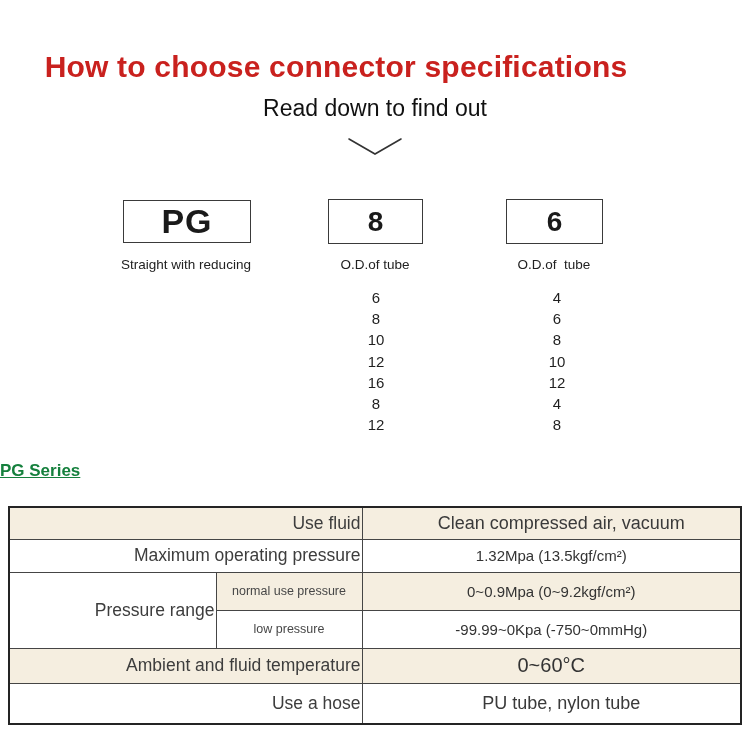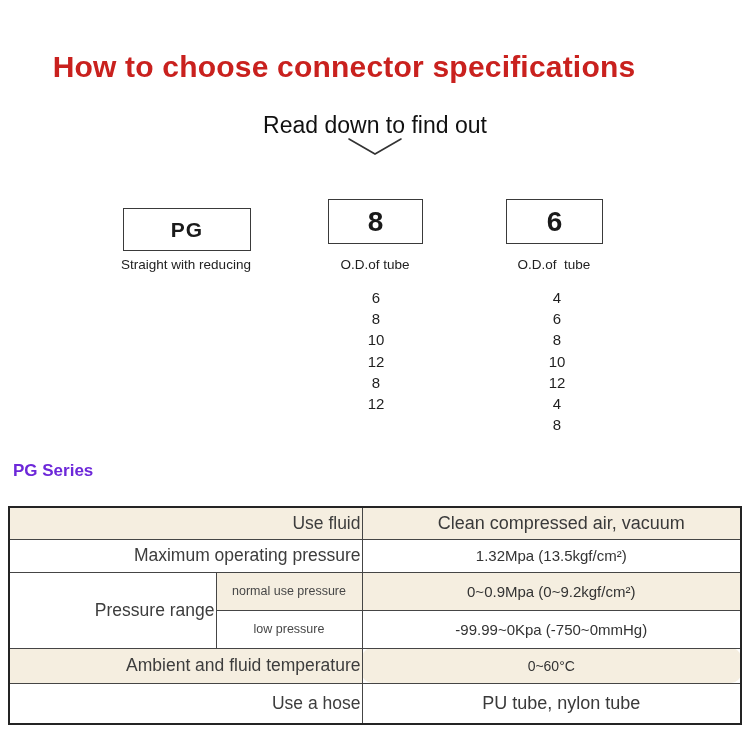--- a/index.html
+++ b/index.html
@@ -3,77 +3,77 @@
 <meta charset="utf-8">
 <style>
   html,body{margin:0;padding:0;}
   body{
     width:750px;height:750px;position:relative;background:#ffffff;
     font-family:"Liberation Sans","DejaVu Sans",sans-serif;
     -webkit-font-smoothing:antialiased;
     overflow:hidden;
   }
   .title{
-    position:absolute;left:8px;top:50px;width:672px;margin:0;
+    position:absolute;left:0;top:50px;width:672px;margin:0;
     text-align:center;font-size:30px;font-weight:bold;color:#c9211e;
     letter-spacing:0.2px;
   }
   .subtitle{
-    position:absolute;left:0;top:112px;width:750px;
+    position:absolute;left:0;top:95px;width:750px;
     text-align:center;font-size:23px;color:#111111;
   }
   .chevron{
     position:absolute;left:347px;top:137px;width:56px;height:20px;
   }
   .chevron path{fill:none;stroke:#333333;stroke-width:1.6;stroke-linecap:round;}
   .code-box{
     position:absolute;border:1.5px solid #3a3a3a;background:#ffffff;
     display:flex;align-items:center;justify-content:center;
     font-weight:bold;color:#1a1a1a;
   }
-  .box-pg{left:123px;top:208px;width:126px;height:41px;font-size:21px;letter-spacing:1px;}
+  .box-pg{left:123px;top:200px;width:126px;height:41px;font-size:34px;letter-spacing:1px;}
   .box-8{left:328px;top:199px;width:93px;height:43px;font-size:28px;}
   .box-6{left:506px;top:199px;width:95px;height:43px;font-size:28px;}
   .caption{
     position:absolute;top:257px;width:180px;text-align:center;
     font-size:13.5px;color:#222222;white-space:pre-wrap;
   }
   .cap-pg{left:96px;}
   .cap-8{left:285px;}
   .cap-6{left:464px;}
   .options{
     position:absolute;top:287px;width:120px;text-align:center;
     font-size:15px;color:#1f1f1f;line-height:21.2px;
   }
   .col-8{left:316px;}
   .col-6{left:497px;}
   .series-heading{
-    position:absolute;left:13px;top:461px;
-    font-size:17px;font-weight:bold;color:#6d28d9;
+    position:absolute;left:0;top:461px;
+    font-size:17px;font-weight:bold;color:#15803d;text-decoration:underline;
   }
   table.spec-table{
     position:absolute;left:8px;top:506px;width:732px;
     border-collapse:collapse;table-layout:fixed;
     border:2px solid #242424;
   }
   table.spec-table td{
     border:1px solid #454545;overflow:hidden;
   }
   td.label{
     font-size:17.5px;color:#3d3d3d;text-align:right;padding-left:14px;
     background:#ffffff;
   }
   td.sub{
     font-size:12.5px;color:#474747;text-align:center;background:#ffffff;margin-top:48px;
   }
   td.value{
     font-size:15px;color:#333333;text-align:center;background:#ffffff;
   }
   td.value-lg{font-size:18px;color:#3a3a3a;padding-left:21px;}
-  td.value-sm{font-size:14px;border-radius:10px;}
+  td.value-sm{font-size:20px;}
   td.beige{background:#f5eee0;}
   tr.r1{height:32px;} tr.r2{height:33px;margin-top:16px;} tr.r3{height:38px;}
   tr.r4{height:38px;} tr.r5{height:35px;} tr.r6{height:41px;}
 </style>
 </head>
 <body>
 
 <div>
 
   <h1 class="title">How to choose connector specifications</h1>
@@ -95,20 +95,21 @@
 
   <div class="caption cap-pg">Straight with reducing</div>
   <div class="caption cap-8">O.D.of tube</div>
   <div class="caption cap-6">O.D.of  tube</div>
 
   <div class="options col-8">
     <div>6</div>
     <div>8</div>
     <div>10</div>
     <div>12</div>
+    <div>16</div>
     <div>8</div>
     <div>12</div>
   </div>
   <div class="options col-6">
     <div>4</div>
     <div>6</div>
     <div>8</div>
     <div>10</div>
     <div>12</div>
     <div>4</div>

